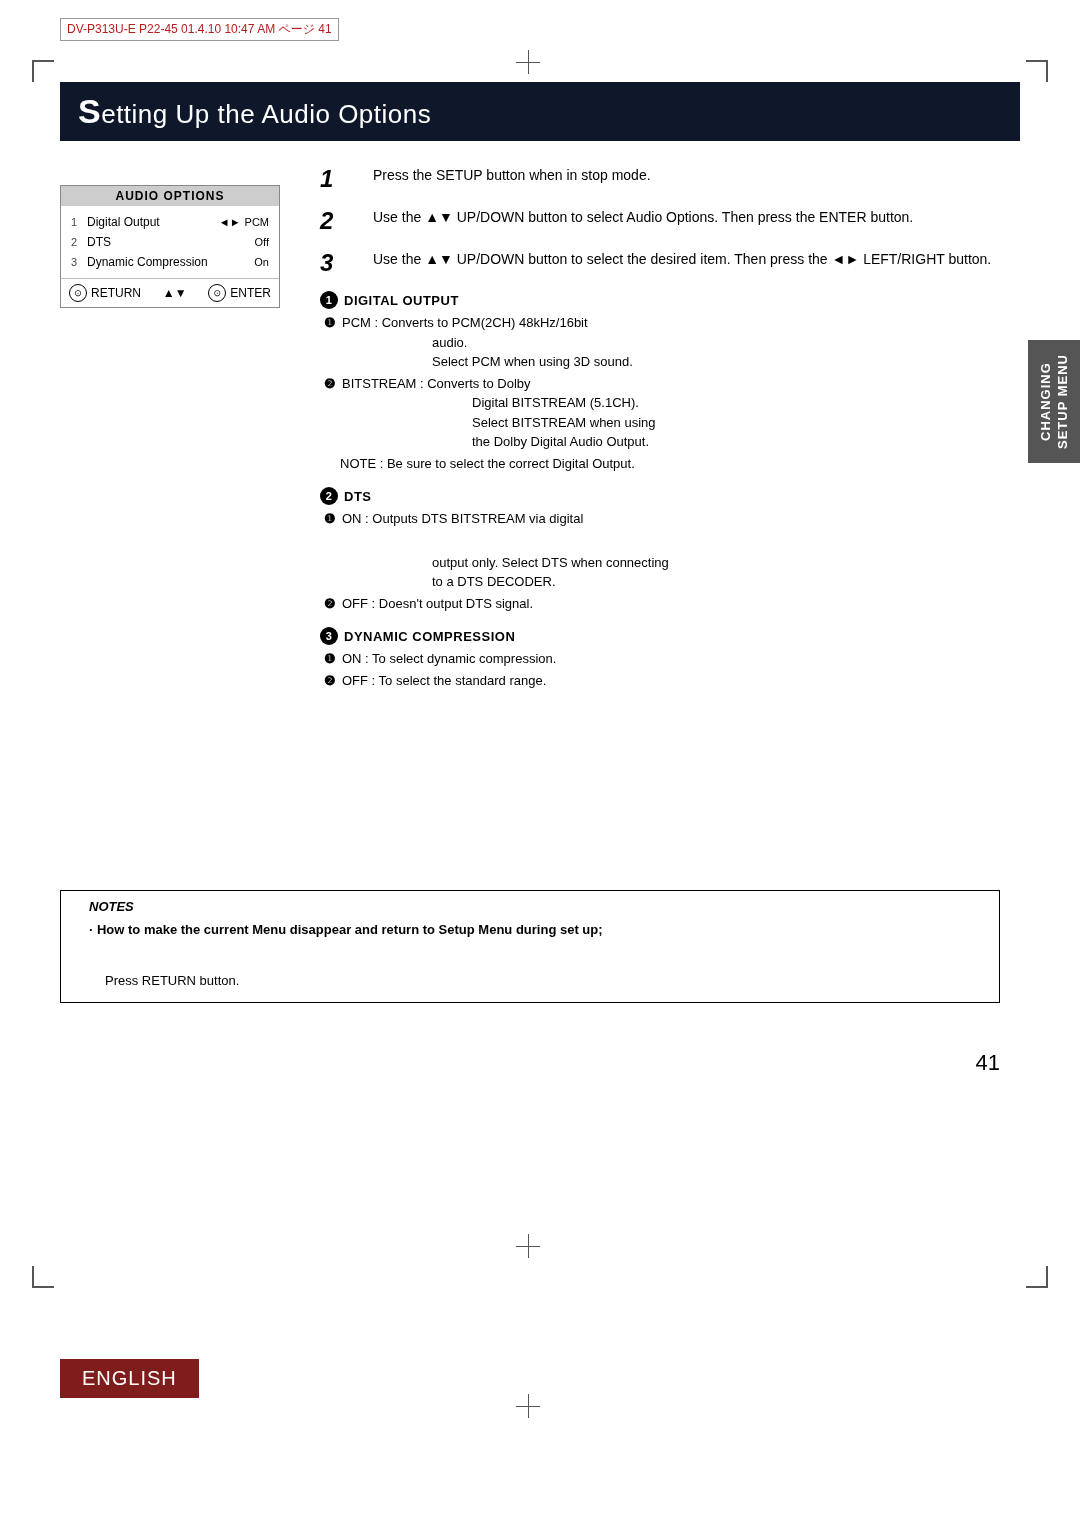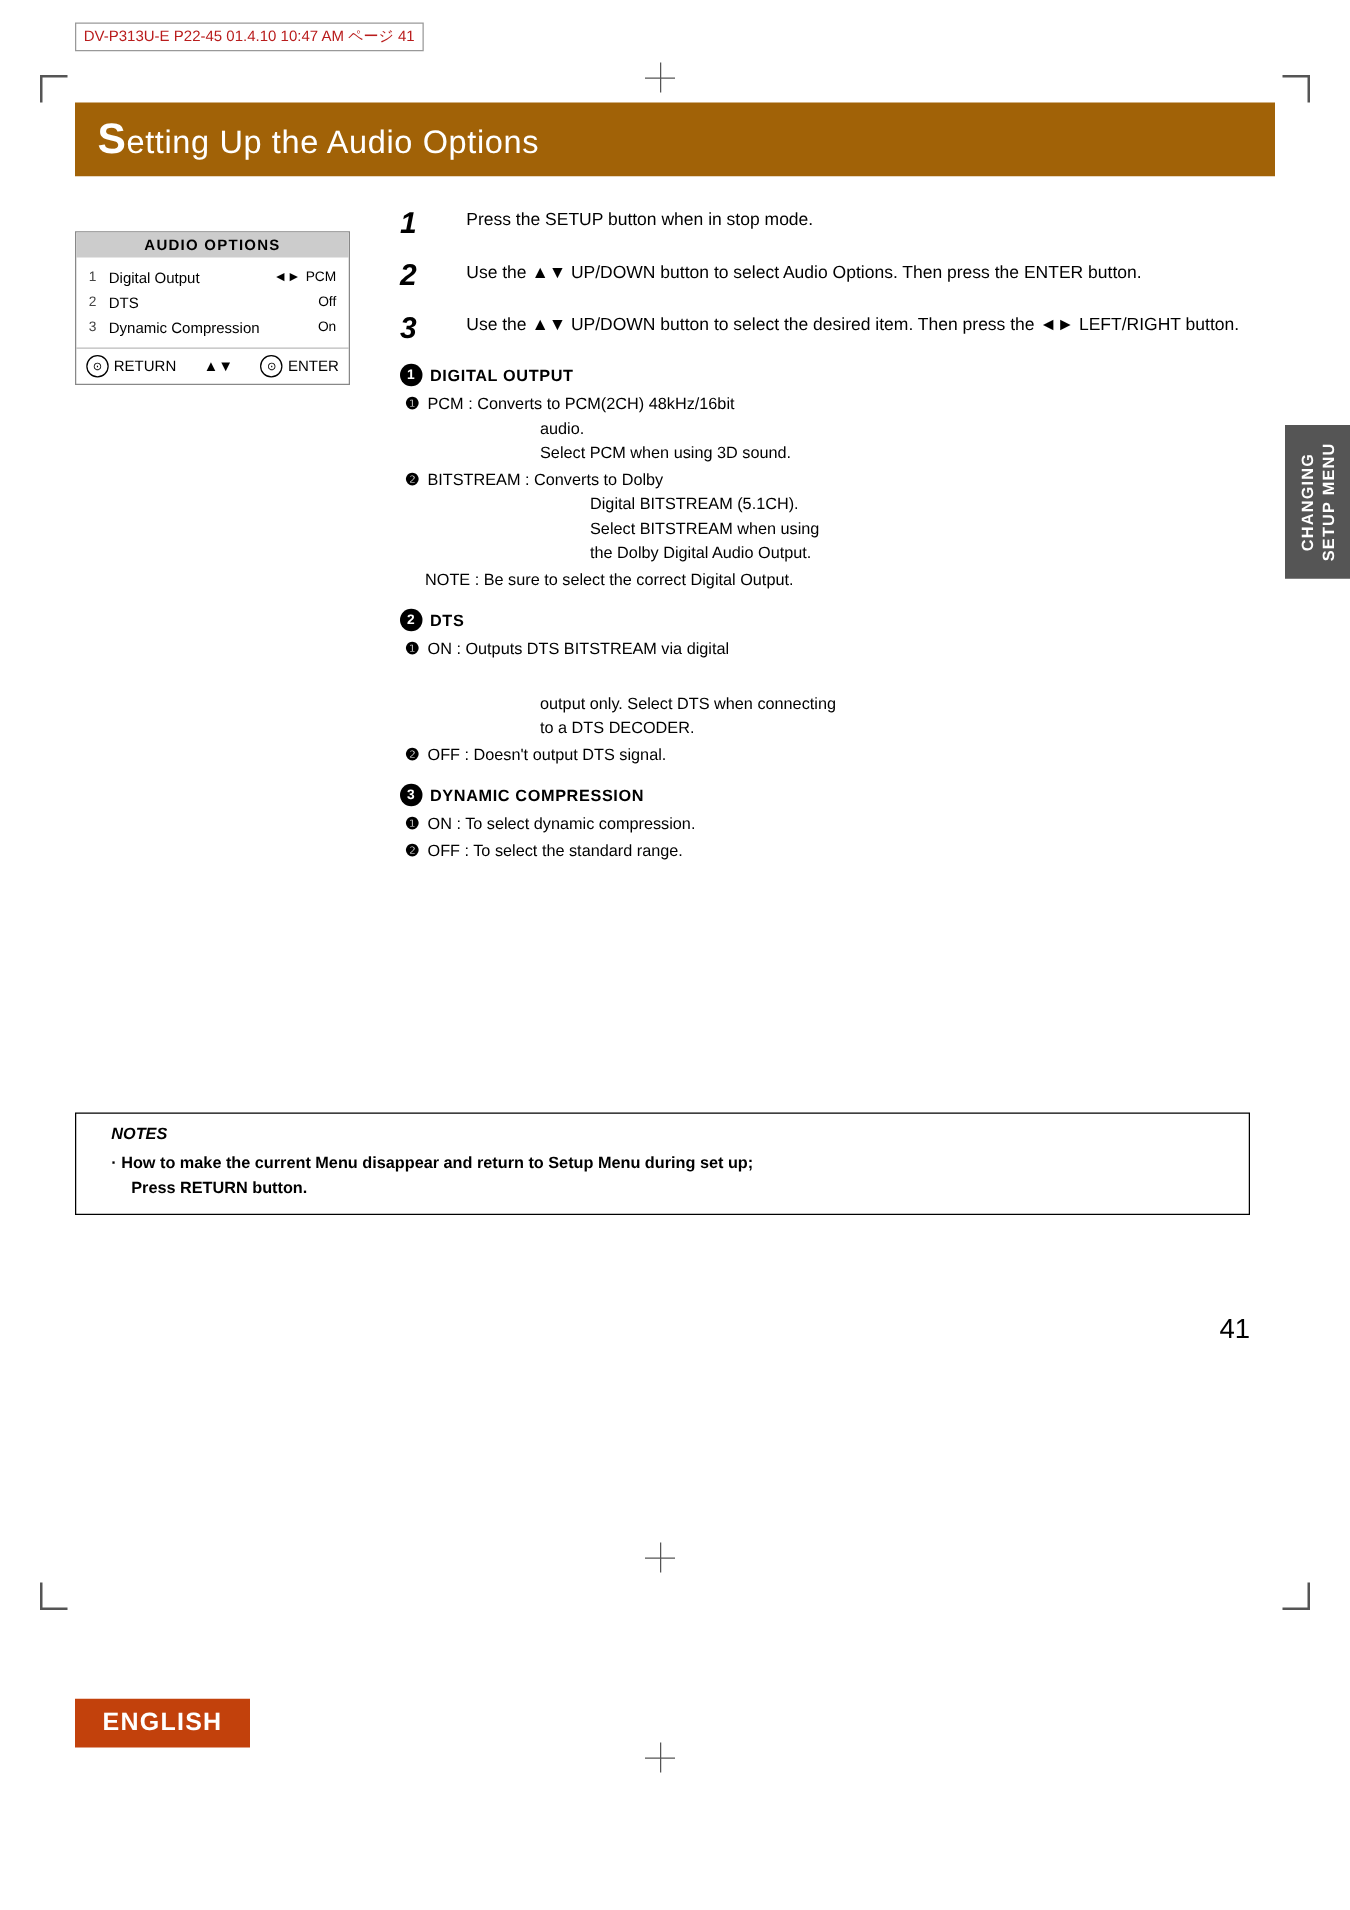--- a/index.html
+++ b/index.html
@@ -55,21 +55,21 @@
     .corner-bracket.tl { border-top: 2px solid #555; border-left: 2px solid #555; }
     .corner-bracket.tr { border-top: 2px solid #555; border-right: 2px solid #555; }
     .corner-bracket.bl { border-bottom: 2px solid #555; border-left: 2px solid #555; }
     .corner-bracket.br { border-bottom: 2px solid #555; border-right: 2px solid #555; }
 
     .page-title-bar {
       position: absolute;
       top: 82px;
       left: 60px;
       right: 60px;
-      background: #a16207;
+      background: #0f172a;
       padding: 10px 18px;
     }
 
     .page-title-bar h1 {
       font-size: 26px;
       font-weight: normal;
       color: #fff;
       letter-spacing: 0.5px;
     }
 
@@ -267,21 +267,22 @@
       margin-bottom: 4px;
     }
 
     .notes-item.bold-item {
       font-weight: bold;
     }
 
     .notes-item .indent {
       padding-left: 16px;
       display: block;
-      font-weight: bold;
+      font-weight: normal;
+      margin-top: 31px;
     }
 
     .sidebar-label {
       position: absolute;
       right: 0px;
       top: 340px;
       width: 52px;
       background: #555;
       color: #fff;
       writing-mode: vertical-rl;
@@ -463,15 +464,15 @@
     <div class="notes-item bold-item">
       <span>· </span>
       <span>How to make the current Menu disappear and return to Setup Menu during set up;</span>
       <span class="indent">Press RETURN button.</span>
     </div>
   </div>
 </div>
 
 <div style="position:absolute; top: 1050px; right: 80px; font-size: 22px; font-weight: normal;">41</div>
 
-<div style="position:absolute; bottom: 130px; left: 60px; background:#c2410c; color:#fff; font-size:20px; font-weight:bold; padding: 8px 22px; letter-spacing:1px;">ENGLISH</div>
+<div style="position:absolute; bottom: 130px; left: 60px; background:#7f1d1d; color:#fff; font-size:20px; font-weight:normal; padding: 8px 22px; letter-spacing:1px;">ENGLISH</div>
 
 <div style="position:absolute; bottom: 110px; left: 516px;" class="crosshair"></div>
 
 </body></html>

